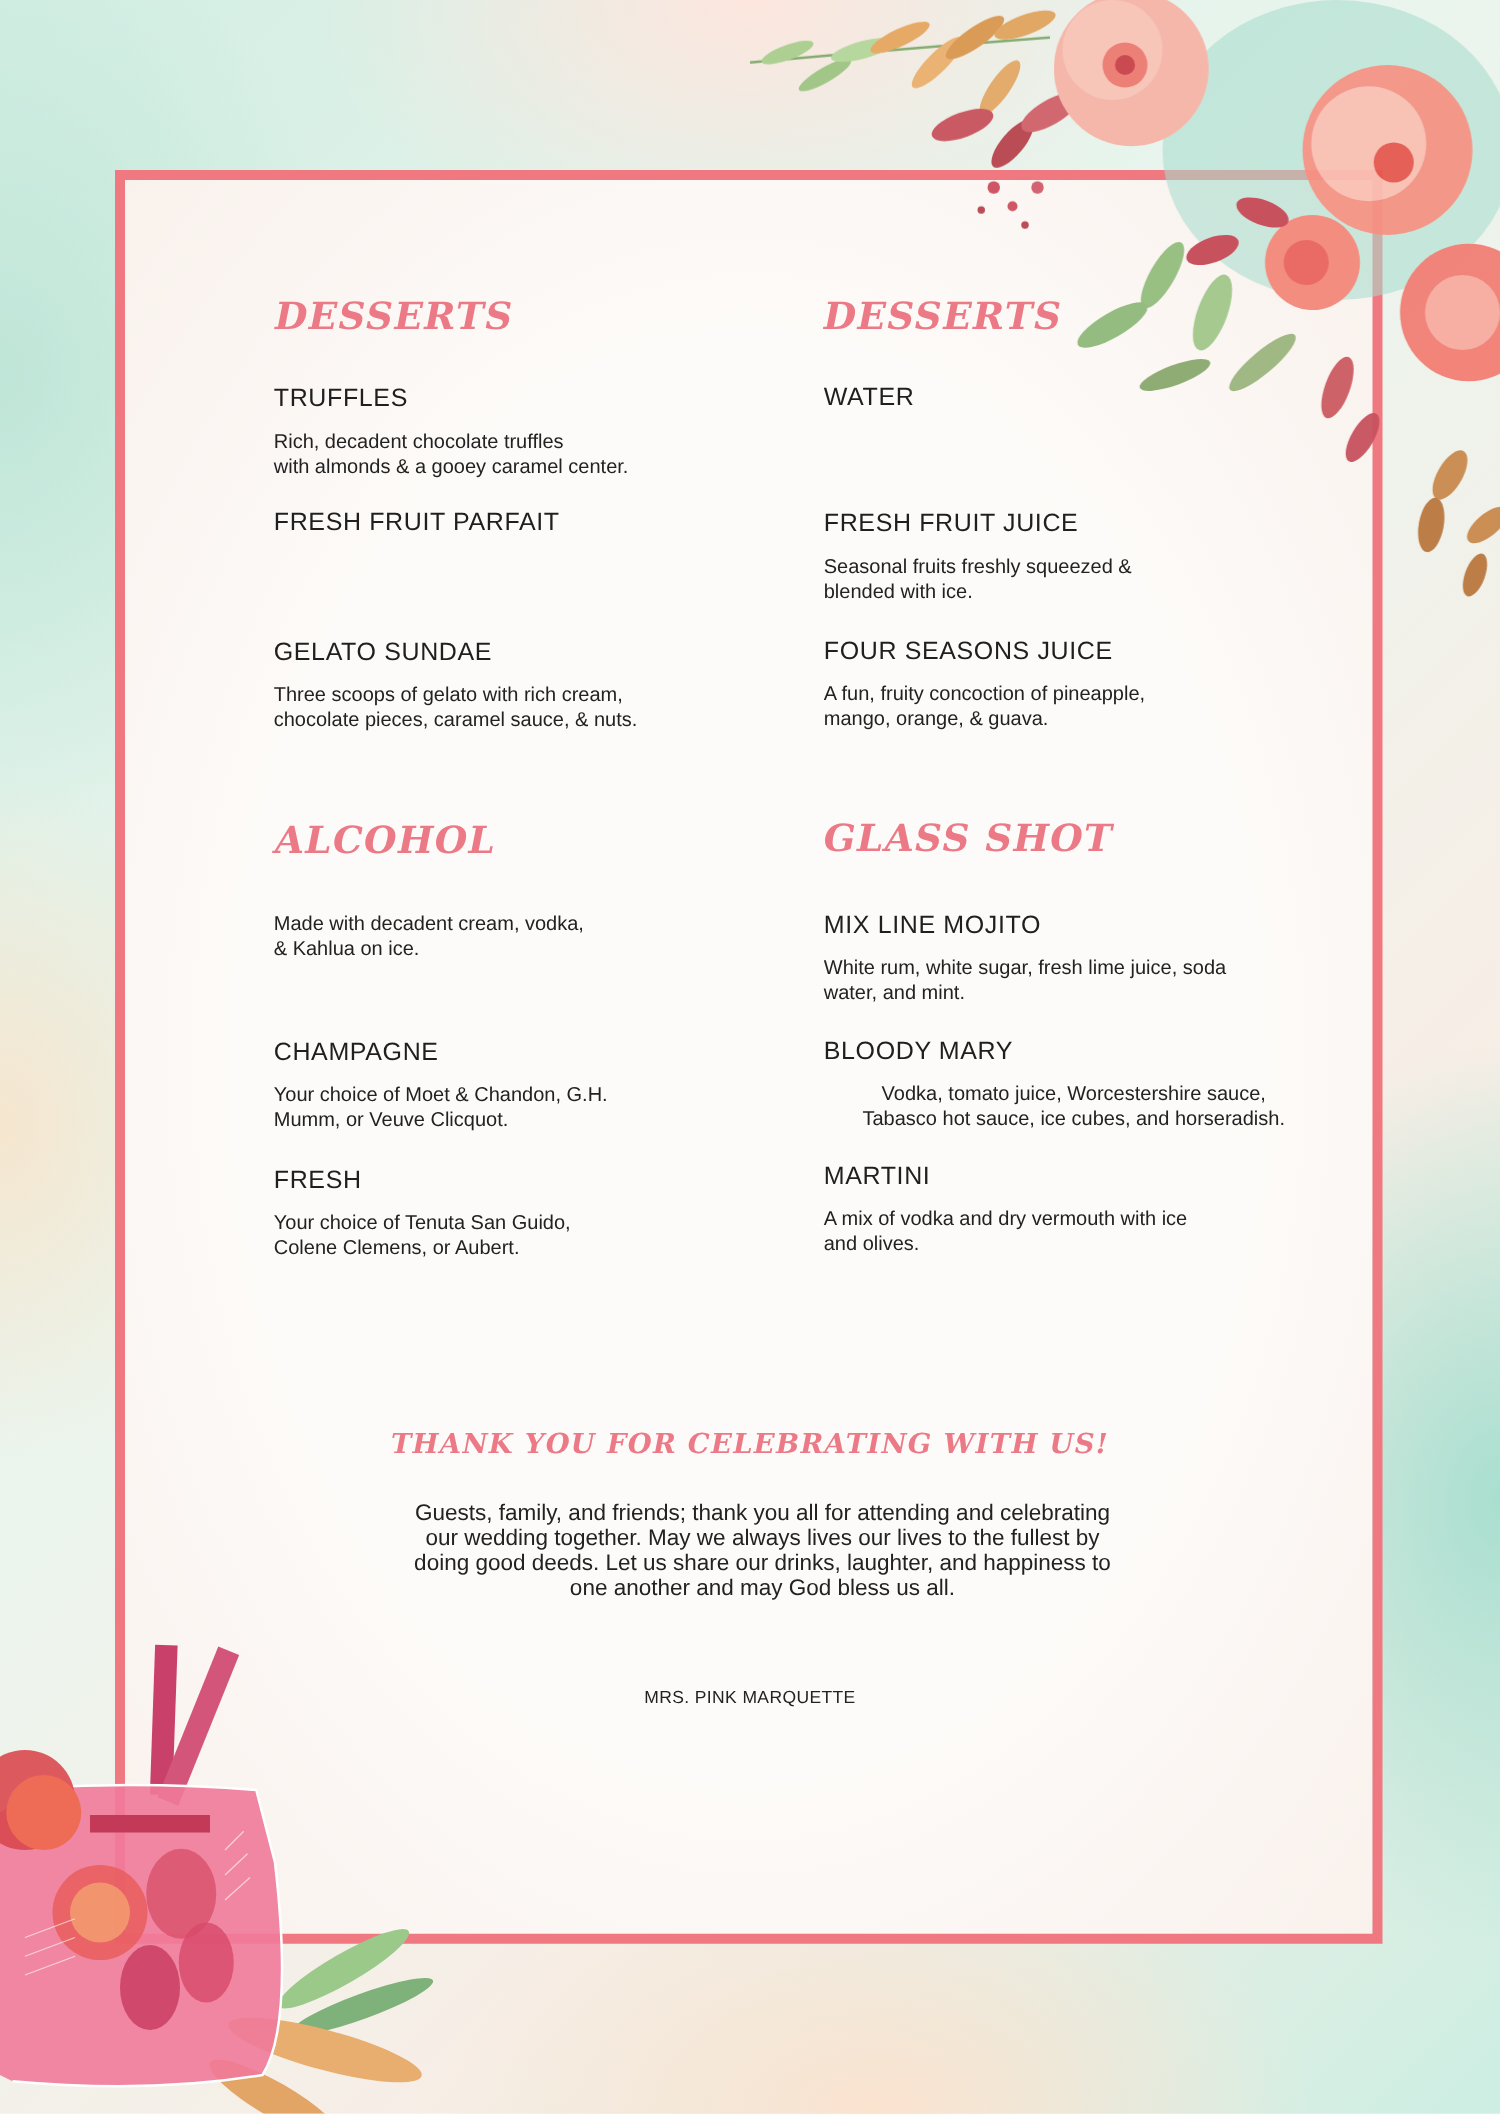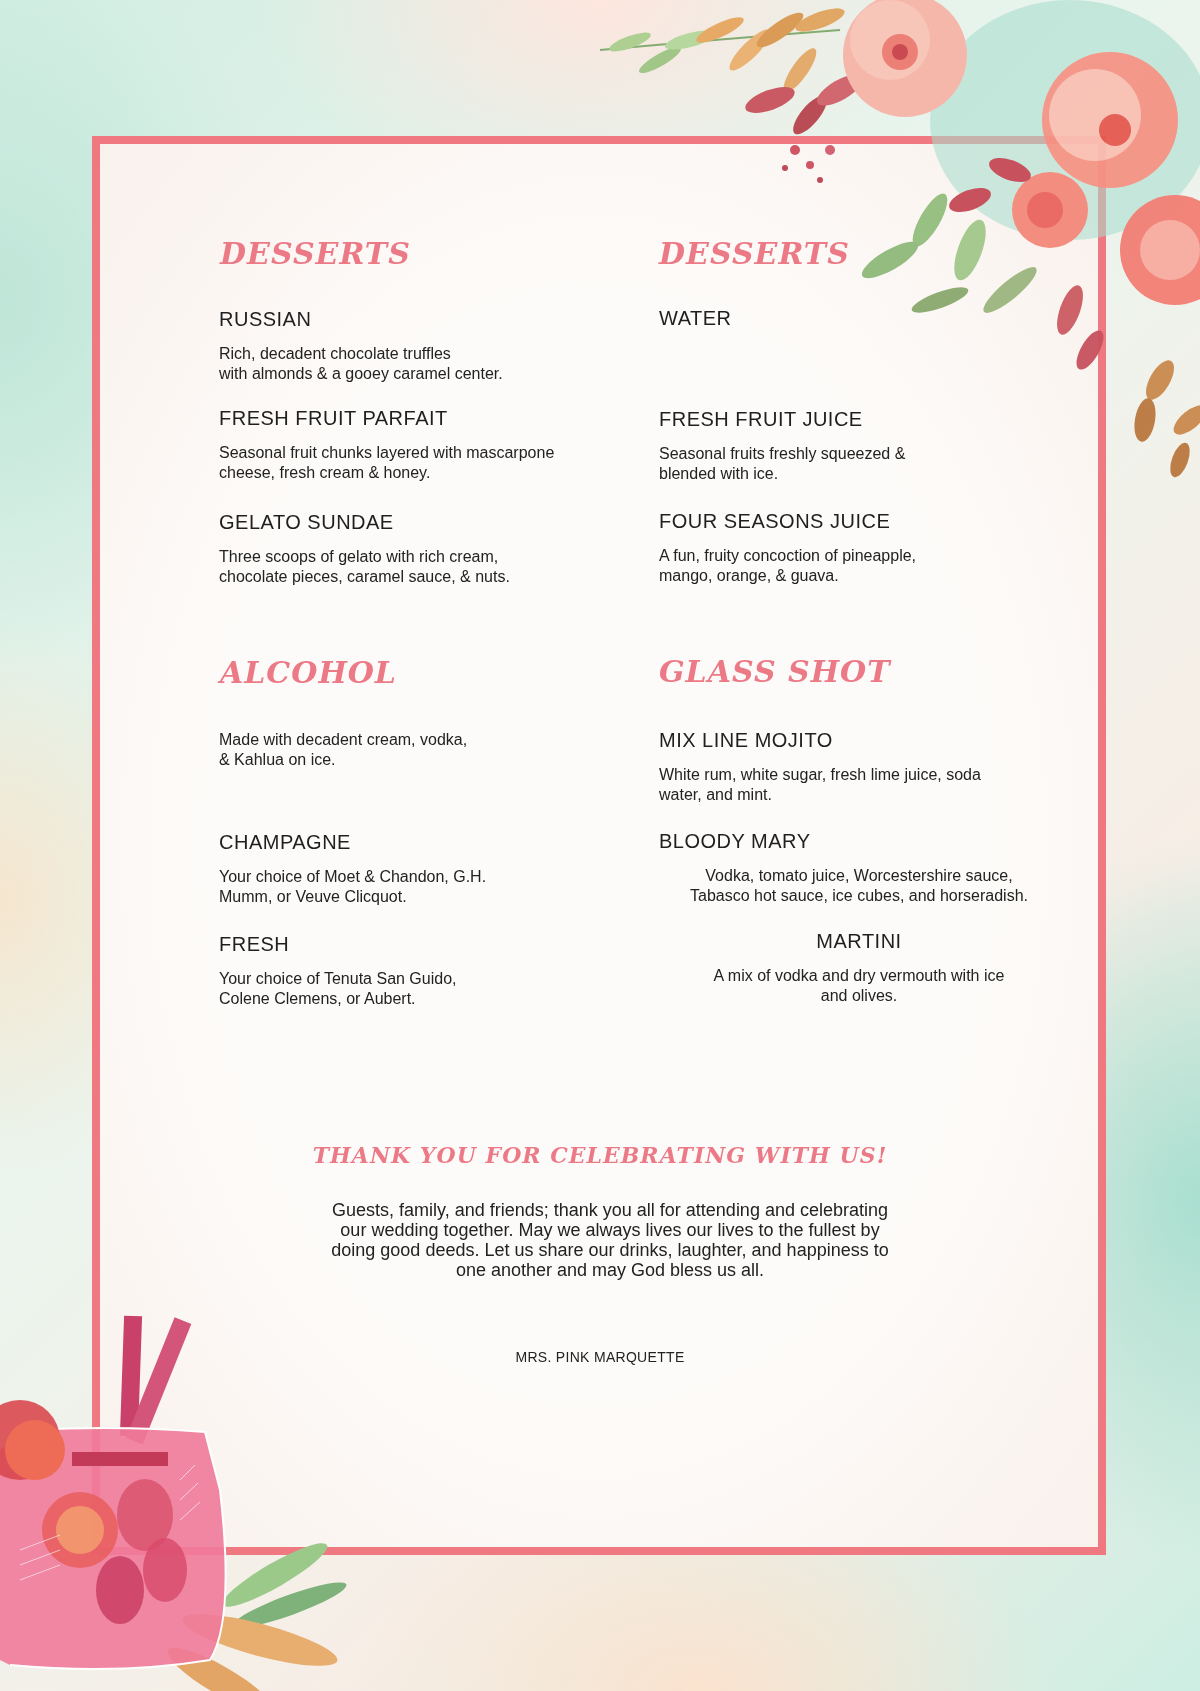--- a/index.html
+++ b/index.html
@@ -149,28 +149,26 @@
     <line x1="20" y1="280" x2="60" y2="265"></line>
     <line x1="180" y1="180" x2="195" y2="165"></line>
     <line x1="180" y1="200" x2="198" y2="183"></line>
     <line x1="180" y1="220" x2="200" y2="202"></line>
   </g>
 </svg>
 
 <div>
   <h2 class="section-title" style="left:220px; top:236px;">DESSERTS</h2>
   <div class="item" style="left:219px; top:308px;">
-    <p class="item-name">RUSSIAN</p>
+    <p class="item-name">TRUFFLES</p>
     <p class="item-desc" style="white-space:pre-line;">Rich, decadent chocolate truffles
 with almonds &amp; a gooey caramel center.</p>
   </div>
   <div class="item" style="left:219px; top:407px; width:400px;">
     <p class="item-name">FRESH FRUIT PARFAIT</p>
-    <p class="item-desc" style="white-space:pre-line;">Seasonal fruit chunks layered with mascarpone
-cheese, fresh cream &amp; honey.</p>
   </div>
   <div class="item" style="left:219px; top:511px;">
     <p class="item-name">GELATO SUNDAE</p>
     <p class="item-desc" style="white-space:pre-line;">Three scoops of gelato with rich cream,
 chocolate pieces, caramel sauce, &amp; nuts.</p>
   </div>
 </div>
 
 <div>
   <h2 class="section-title" style="left:659px; top:236px;">DESSERTS</h2>
@@ -212,21 +210,21 @@
   <div class="item" style="left:659px; top:729px; width:400px;">
     <p class="item-name">MIX LINE MOJITO</p>
     <p class="item-desc" style="white-space:pre-line;">White rum, white sugar, fresh lime juice, soda
 water, and mint.</p>
   </div>
   <div class="item" style="left:659px; top:830px; width:400px;">
     <p class="item-name">BLOODY MARY</p>
     <p class="item-desc" style="white-space:pre-line;text-align:center;">Vodka, tomato juice, Worcestershire sauce,
 Tabasco hot sauce, ice cubes, and horseradish.</p>
   </div>
-  <div class="item" style="left:659px; top:930px; width:400px;text-align:center;">
+  <div class="item" style="left:659px; top:930px; width:400px;">
     <p class="item-name">MARTINI</p>
     <p class="item-desc" style="white-space:pre-line;">A mix of vodka and dry vermouth with ice
 and olives.</p>
   </div>
 </div>
 
 <div>
   <h3 class="thanks-title">THANK YOU FOR CELEBRATING WITH US!</h3>
   <p class="thanks-body" style="white-space:pre-line;">Guests, family, and friends; thank you all for attending and celebrating
 our wedding together. May we always lives our lives to the fullest by

